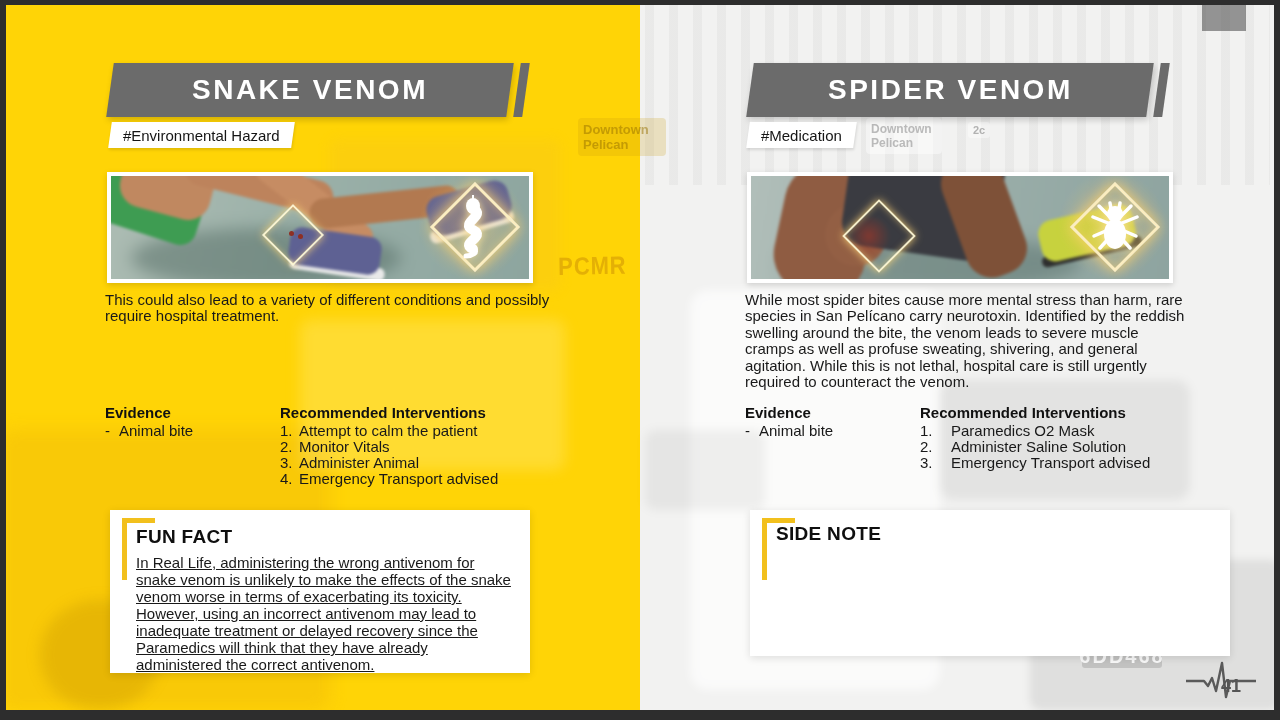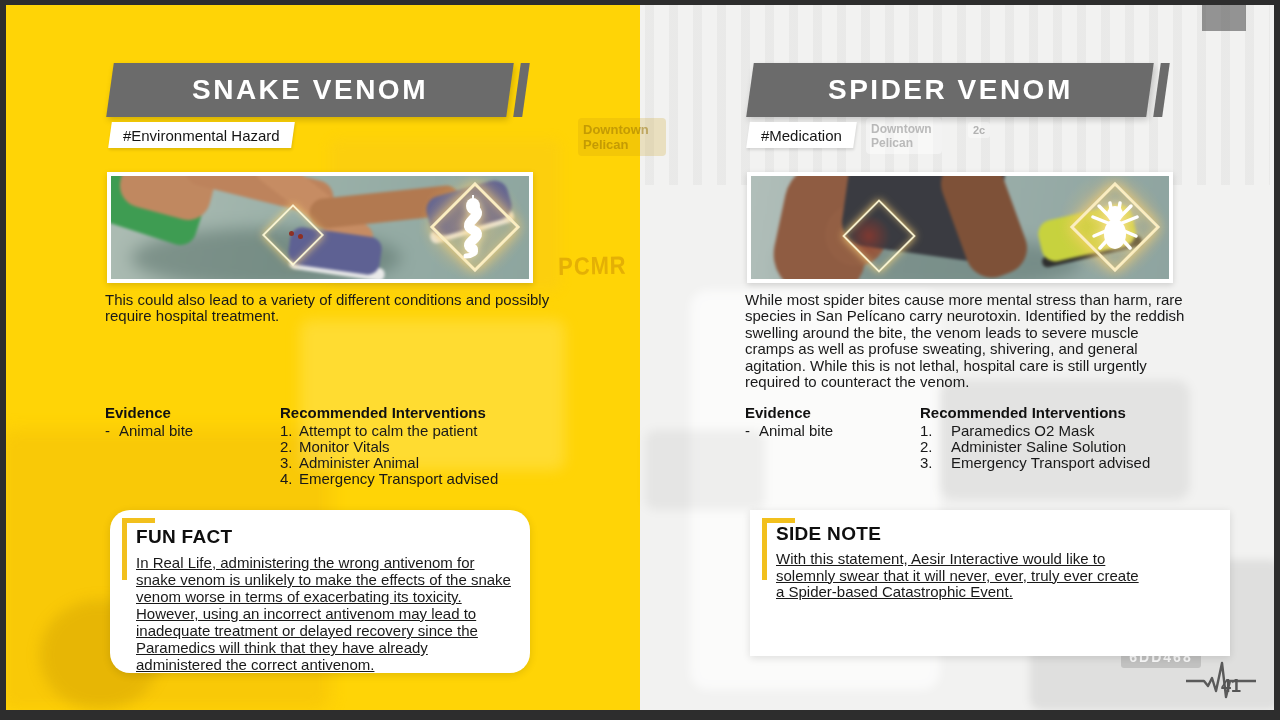--- a/index.html
+++ b/index.html
@@ -44,22 +44,22 @@
   .wm{position:absolute;pointer-events:none;z-index:2;font-weight:bold;}
   .sign1{left:578px;top:118px;width:78px;padding:4px 5px;background:rgba(200,155,15,0.22);
     border-radius:4px;color:rgba(150,112,0,0.50);font-size:13px;line-height:15px;}
   .sign2{left:866px;top:118px;width:66px;padding:4px 5px;background:rgba(255,255,255,0.45);
     border-radius:4px;color:rgba(165,165,165,0.75);font-size:12px;line-height:14px;}
   .sign-exit{left:968px;top:122px;padding:2px 5px;background:rgba(255,255,255,0.4);
     color:rgba(160,160,160,0.8);font-size:11px;border-radius:3px;}
   .pcmr{left:558px;top:252px;font-size:25px;letter-spacing:1px;
     color:rgba(205,145,5,0.55);transform:scaleX(0.88) rotate(-1deg);transform-origin:left top;}
   .plate{left:1082px;top:645px;width:80px;height:23px;background:rgba(140,140,140,0.35);
-    border-radius:3px;color:rgba(255,255,255,0.9);font-size:14px;letter-spacing:2px;
-    display:flex;align-items:center;justify-content:center;margin-left:39px;}
+    border-radius:3px;color:rgba(255,255,255,0.9);font-size:20px;letter-spacing:2px;
+    display:flex;align-items:center;justify-content:center;}
 
   
   .banner{position:absolute;top:63px;height:54px;width:400px;background:#6b6b6b;
     transform:skewX(-8deg);display:flex;align-items:center;justify-content:center;
     box-shadow:2px 3px 6px rgba(0,0,0,0.18);z-index:5;}
   .banner .t{transform:skewX(8deg);font-size:28px;font-weight:bold;color:#ffffff;
     letter-spacing:2.5px;white-space:nowrap;}
   .banner-stripe{position:absolute;top:63px;height:54px;width:9px;background:#6b6b6b;
     transform:skewX(-8deg);z-index:5;}
 
@@ -208,21 +208,21 @@
     <div class="li-row">
       <span class="num num-m">3.</span>
       <span>Administer Animal</span>
     </div>
     <div class="li-row">
       <span class="num num-m">4.</span>
       <span>Emergency Transport advised</span>
     </div>
   </div>
 
-  <div class="notebox" style="left:110px;top:510px;width:420px;height:163px;border-radius:20px;">
+  <div class="notebox" style="left:110px;top:510px;width:420px;height:163px;">
     <div class="bracket-h"></div>
     <div class="bracket-v"></div>
     <div class="note-h" style="top:16px;">FUN FACT</div>
     <div class="note-body" style="top:44px;width:376px;line-height:17px;">
       <p>In Real Life, administering the wrong antivenom for snake venom is unlikely to make the effects of the snake venom worse in terms of exacerbating its toxicity. However, using an incorrect antivenom may lead to inadequate treatment or delayed recovery since the Paramedics will think that they have already administered the correct antivenom.</p>
     </div>
   </div>
 
   <div class="banner" style="left:750px;">
     <span class="t">SPIDER VENOM</span>
@@ -291,21 +291,20 @@
       <span class="num num-w">3.</span>
       <span>Emergency Transport advised</span>
     </div>
   </div>
 
   <div class="notebox" style="left:750px;top:510px;width:480px;height:146px;">
     <div class="bracket-h"></div>
     <div class="bracket-v"></div>
     <div class="note-h" style="top:13px;">SIDE NOTE</div>
     <div class="note-body" style="top:41px;width:368px;line-height:16.5px;">
-      <p>With this statement, Aesir Interactive would like to solemnly swear that it will never, ever, truly ever create a Spider-based Catastrophic Event.</p>
     </div>
   </div>
 
   <svg class="ekg" width="70" height="42" viewBox="0 0 70 42">
     <path d="M0 23 L18 23 L22 28 L26 20 L30 33 L36 5 L40 39 L44 23 L70 23" fill="none" stroke="#5a5a5a" stroke-width="2.4" stroke-linejoin="round"></path>
   </svg>
   <div class="pagenum">41</div>
 
   <div class="frame frame-t"></div>
   <div class="frame frame-b"></div>

